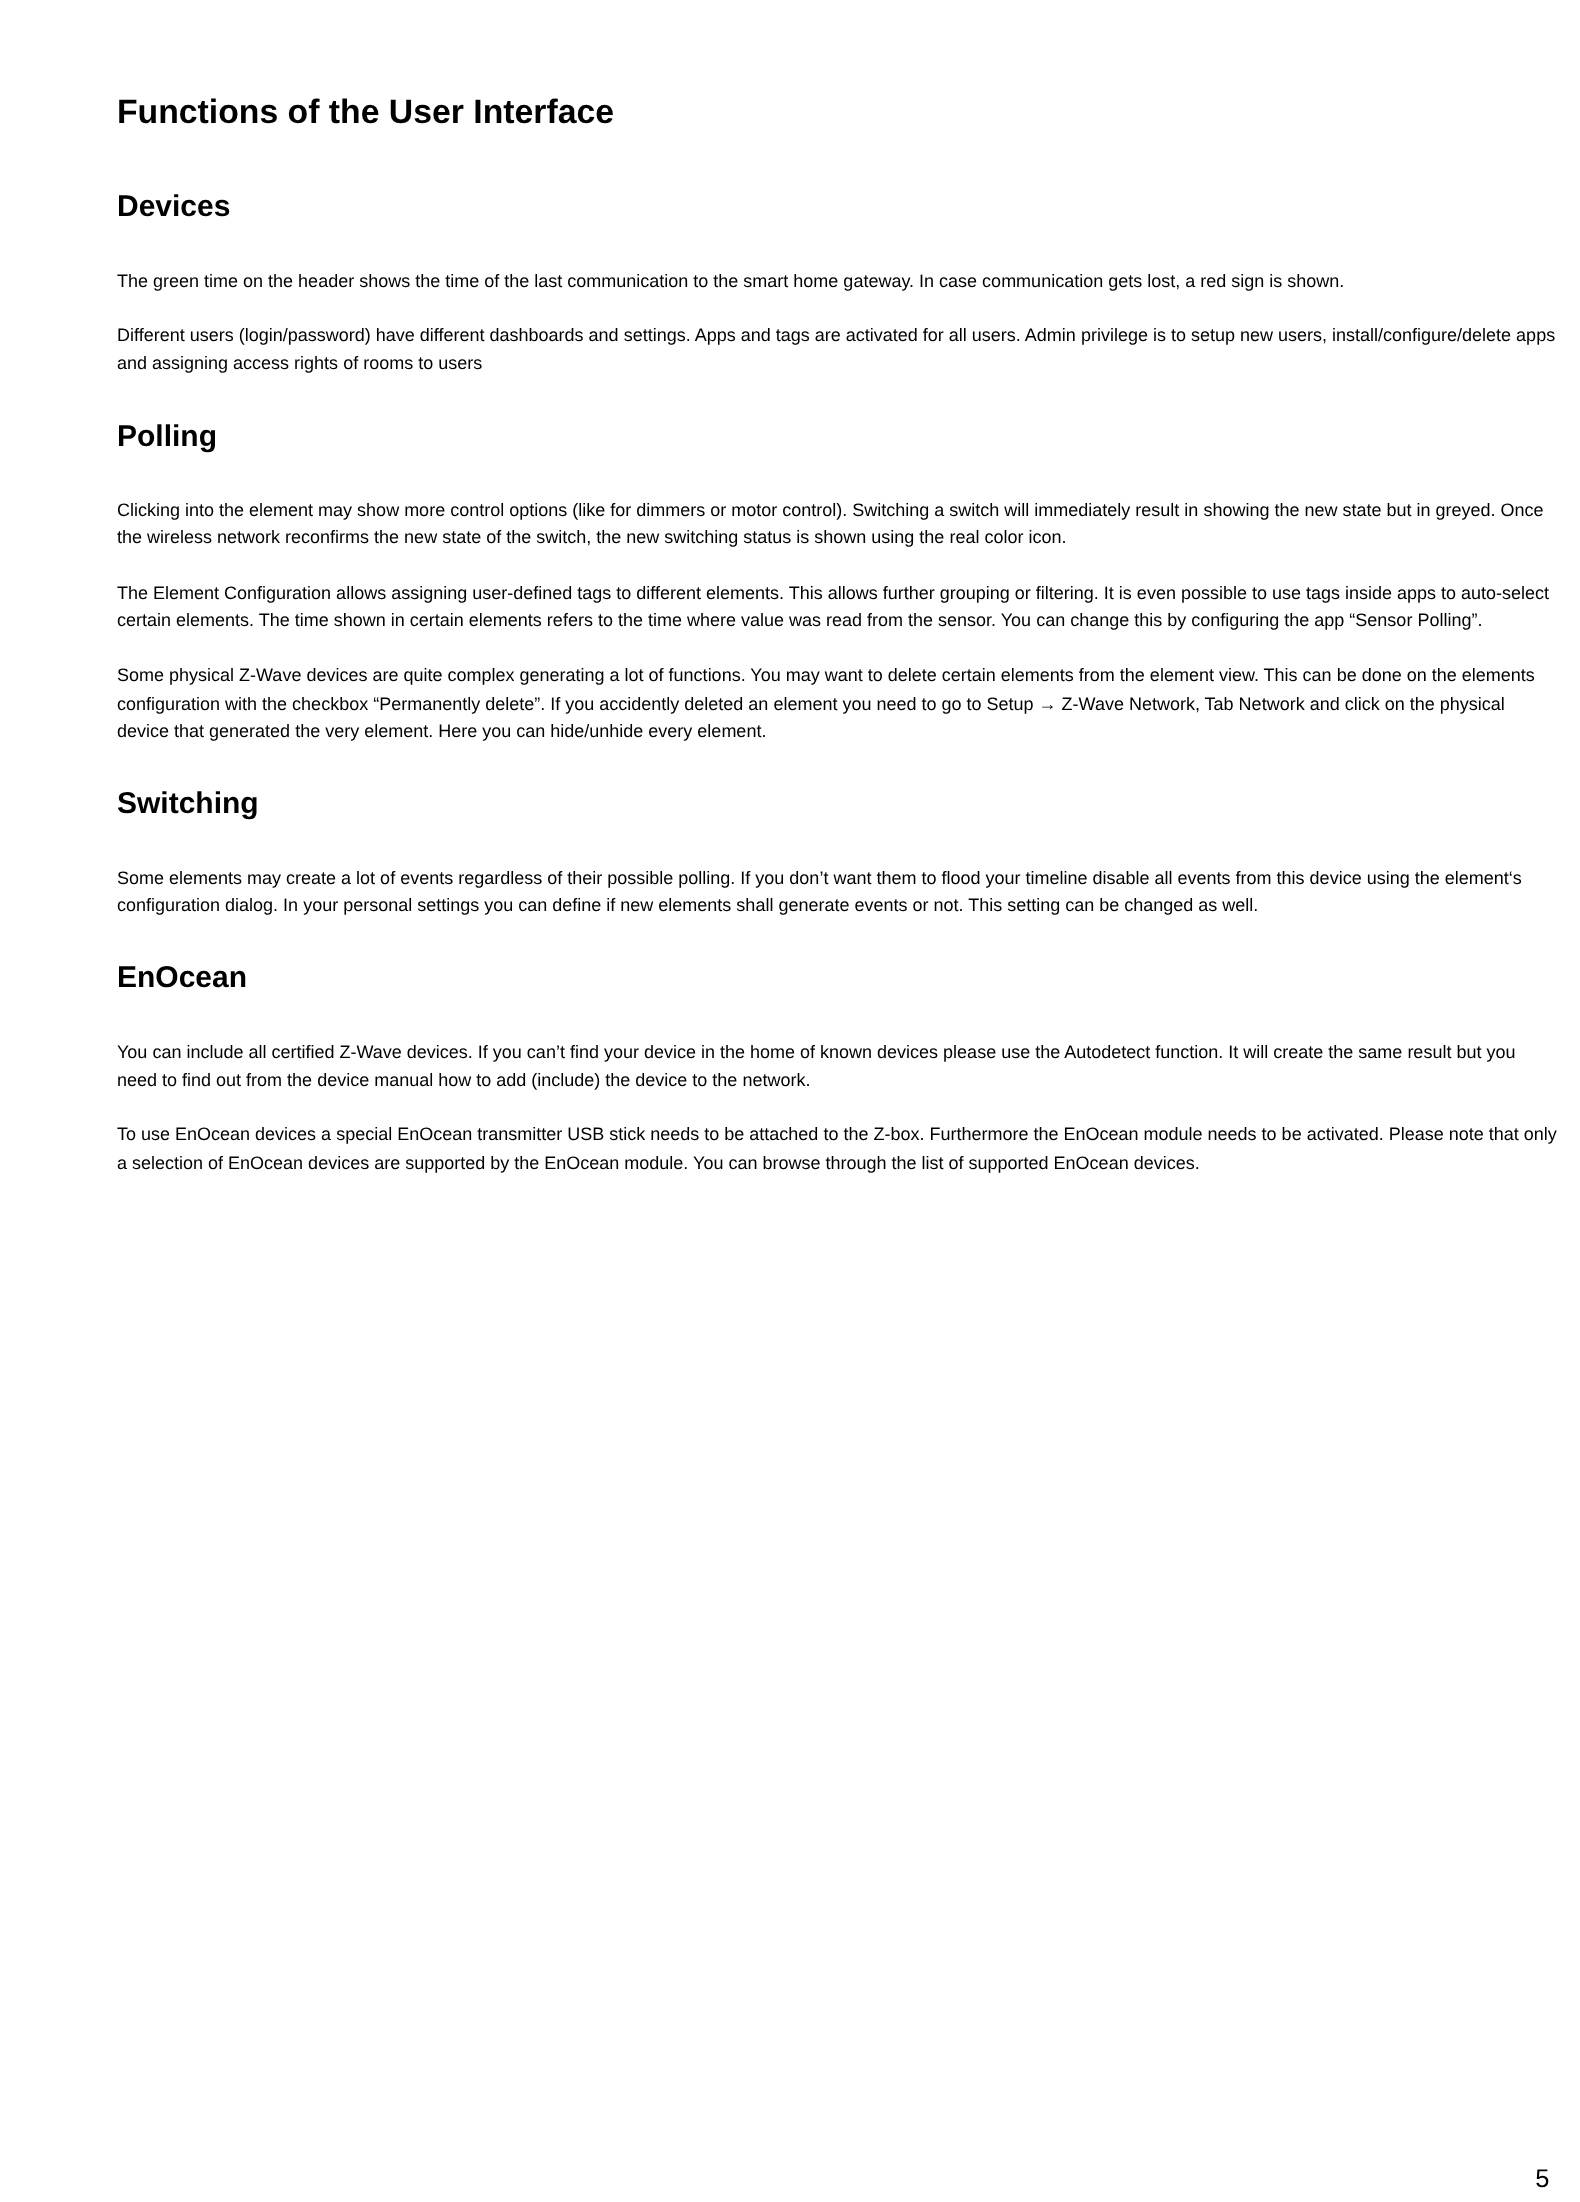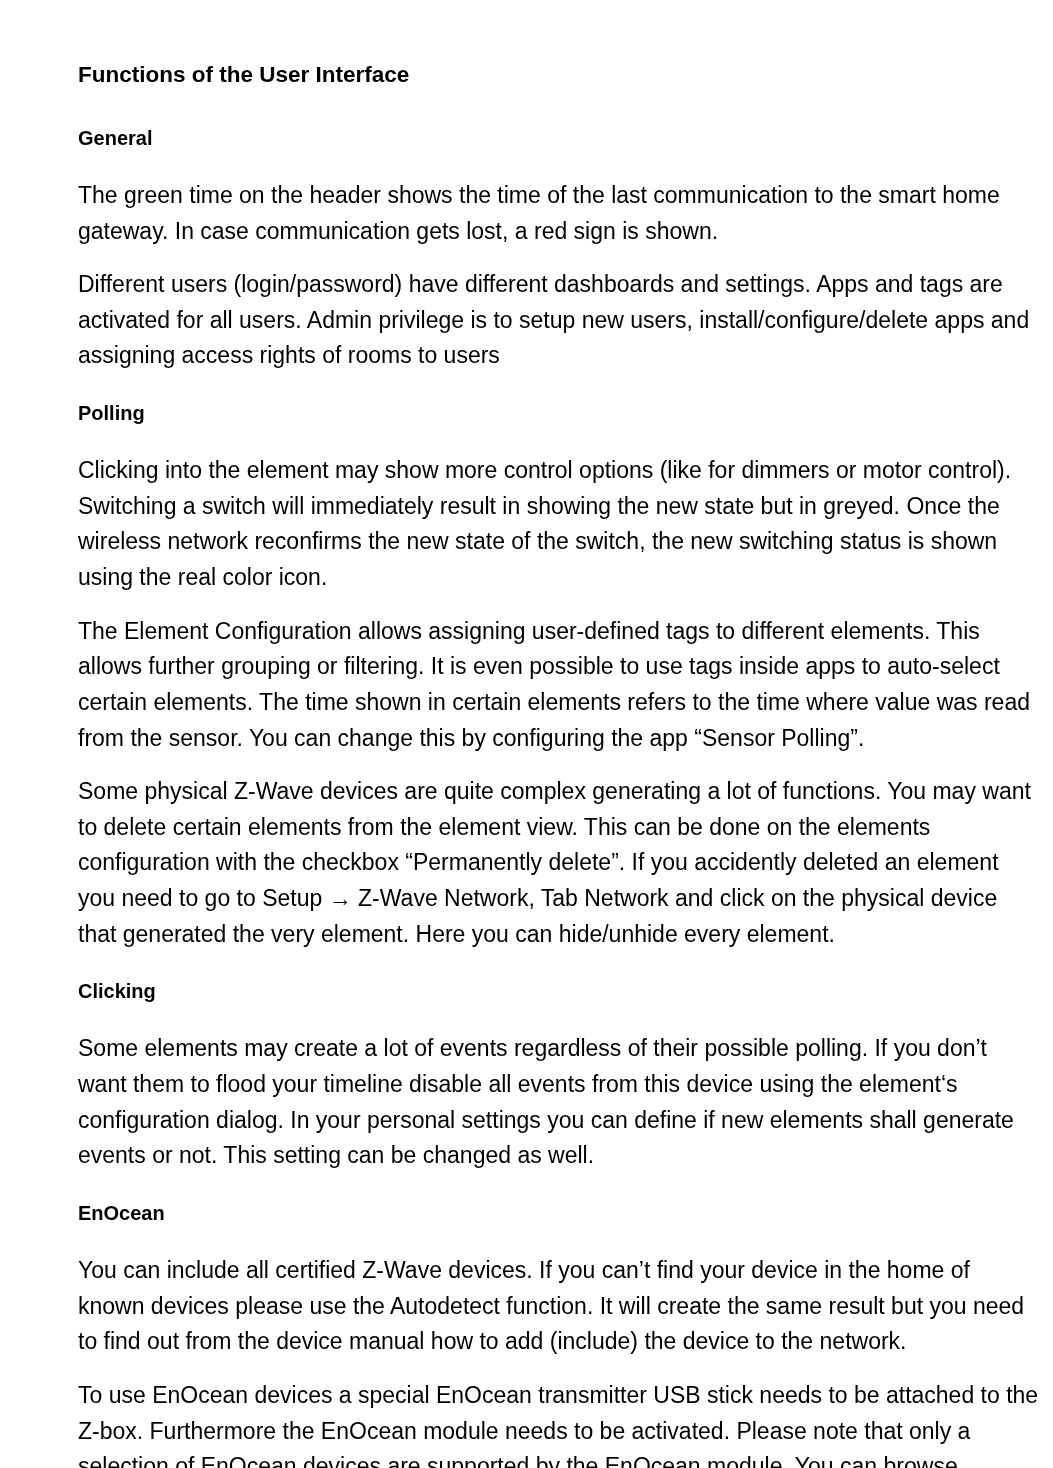--- a/index.html
+++ b/index.html
@@ -20,43 +20,43 @@
       margin-bottom: 30px;
     }
     h2.section-heading {
       font-size: 20px;
       font-weight: bold;
       margin-top: 24px;
       margin-bottom: 24px;
     }
     p.body-text {
       margin-bottom: 18px;
-      font-size: 23px;
+      font-size: 12px;
     }
     .page-number {
       position: absolute;
       bottom: 18px;
       right: 36px;
       font-size: 17px;
     }
   </style>
 </head>
 <body>
 
 <h1 class="page-title">Functions of the User Interface</h1>
 
-<h2 class="section-heading">General</h2>
+<h2 class="section-heading">Devices</h2>
 <p class="body-text">The green time on the header shows the time of the last communication to the smart home gateway. In case communication gets lost, a red sign is shown.</p>
 <p class="body-text">Different users (login/password) have different dashboards and settings. Apps and tags  are activated for all users. Admin privilege is to setup new users, install/configure/delete apps and assigning access rights of rooms to users</p>
 
 <h2 class="section-heading">Polling</h2>
 <p class="body-text">Clicking into the element may show more control options (like for dimmers or motor control). Switching a switch will immediately result in showing the new state but in greyed. Once the wireless network reconfirms the new state of the switch, the new switching status is shown using the real color icon.</p>
 <p class="body-text">The Element Configuration allows assigning user-defined tags to different elements. This allows further grouping or filtering. It is even possible to use tags  inside apps to auto-select certain  elements. The time shown in certain elements refers to the time where value was read  from the sensor. You can change this by configuring the app “Sensor Polling”.</p>
 <p class="body-text">Some physical Z-Wave devices are quite complex generating a lot of functions. You may want to delete certain elements from the element view. This can be done on the elements configuration with the checkbox “Permanently delete”.  If you accidently deleted an element you need to go to Setup → Z-Wave Network, Tab Network and click on the physical device that generated the very element. Here you can hide/unhide every element.</p>
 
-<h2 class="section-heading">Clicking</h2>
+<h2 class="section-heading">Switching</h2>
 <p class="body-text">Some elements may create a lot of events regardless of their possible polling. If you don’t want them to flood your timeline disable all events from this device using the element‘s configuration dialog. In your personal settings you can define if new elements shall generate events or not. This setting can be changed as well.</p>
 
 <h2 class="section-heading">EnOcean</h2>
 <p class="body-text">You can include all certified Z-Wave devices. If you can’t find your device in the home of known devices please use the Autodetect function. It will create the same result but you need to find out from the device manual how to add (include) the device to the network.</p>
 <p class="body-text">To use EnOcean devices a special EnOcean transmitter USB stick needs to be attached to the Z-box. Furthermore the EnOcean module needs to be activated. Please note that only a selection of EnOcean devices are supported by the EnOcean module.  You can browse through the list of supported EnOcean devices.</p>
 
 <div class="page-number">5</div>
 
 </body></html>

